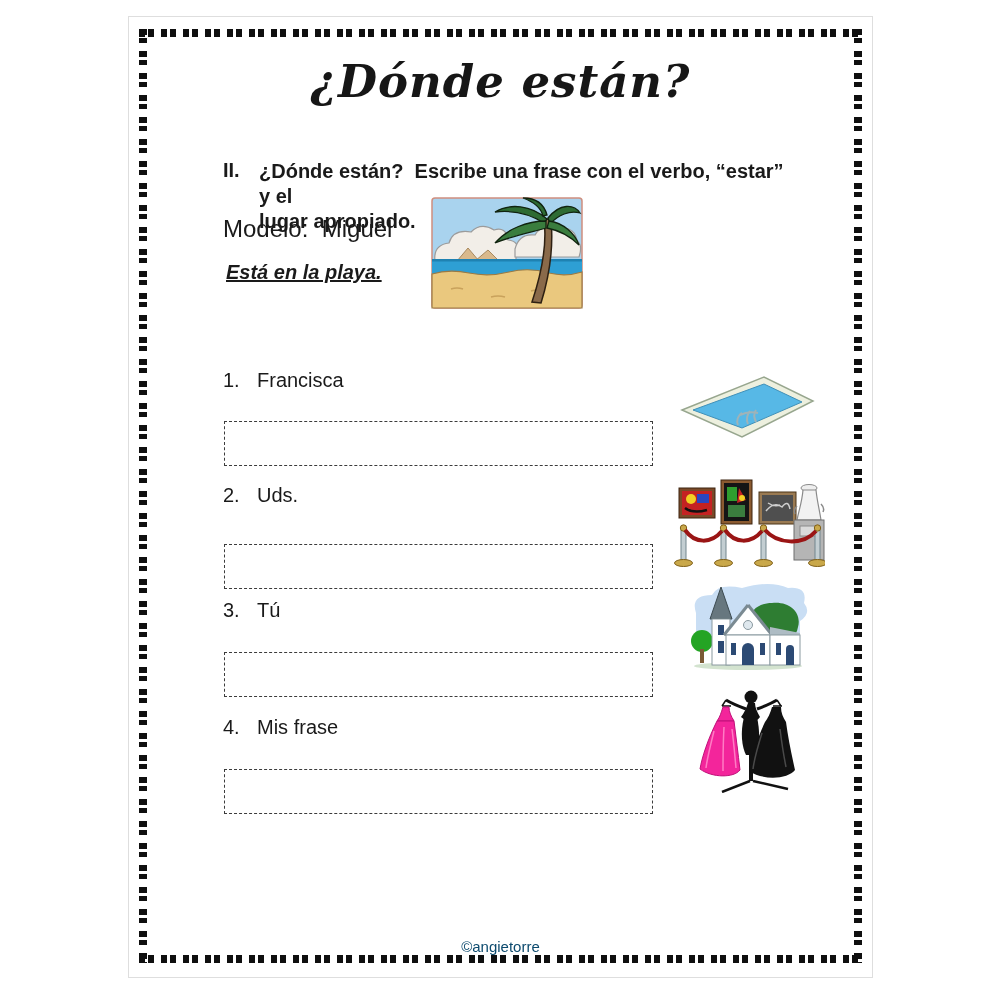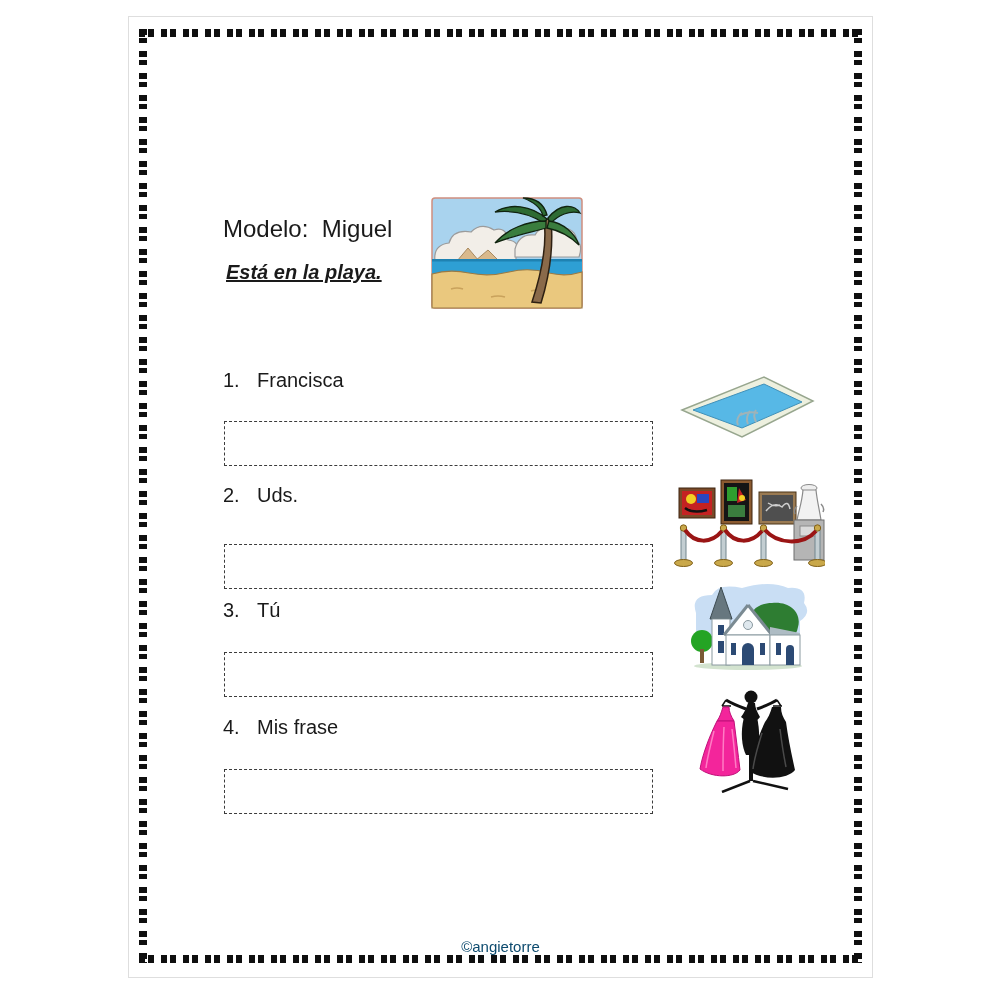--- a/index.html
+++ b/index.html
@@ -71,21 +71,29 @@
 <body>
 
 <div class="screen">
   <div class="paper">
 
     <div class="deco h top"></div>
     <div class="deco h bottom"></div>
     <div class="deco v left"></div>
     <div class="deco v right"></div>
 
-
+    <div class="title">¿Dónde están?</div>
+
+    <div class="instr">
+      <div class="rn">II.</div>
+      <div class="itext">
+        <div class="pre">¿Dónde están?  Escribe una frase con el verbo, “estar” y el</div>
+        <div class="pre">lugar apropiado.</div>
+      </div>
+    </div>
 
     <div class="modelo pre">Modelo:  Miguel</div>
     <div class="modelAnswer">Está en la playa.</div>
 
     <div class="clip" style="left:302px; top:180px; width:152px; height:112px;">
       <svg viewBox="0 0 152 112">
         <rect x="1" y="1" width="150" height="110" rx="3" fill="#a9d3ee" stroke="#cf8f7f" stroke-width="1.5"></rect>
         <path d="M4 64 Q2 48 18 46 Q22 32 40 35 Q50 25 63 33 Q75 29 77 43 Q90 44 85 58 L85 64 Z" fill="#f2eee8" stroke="#9b9b9b" stroke-width="1.2"></path>
         <path d="M84 52 Q88 36 104 38 Q110 27 126 31 Q144 29 146 44 Q152 48 148 60 L84 60 Z" fill="#f2eee8" stroke="#9b9b9b" stroke-width="1.2"></path>
         <path d="M26 64 L37 51 L48 64 Z" fill="#d9b98c" stroke="#a8895f"></path>

